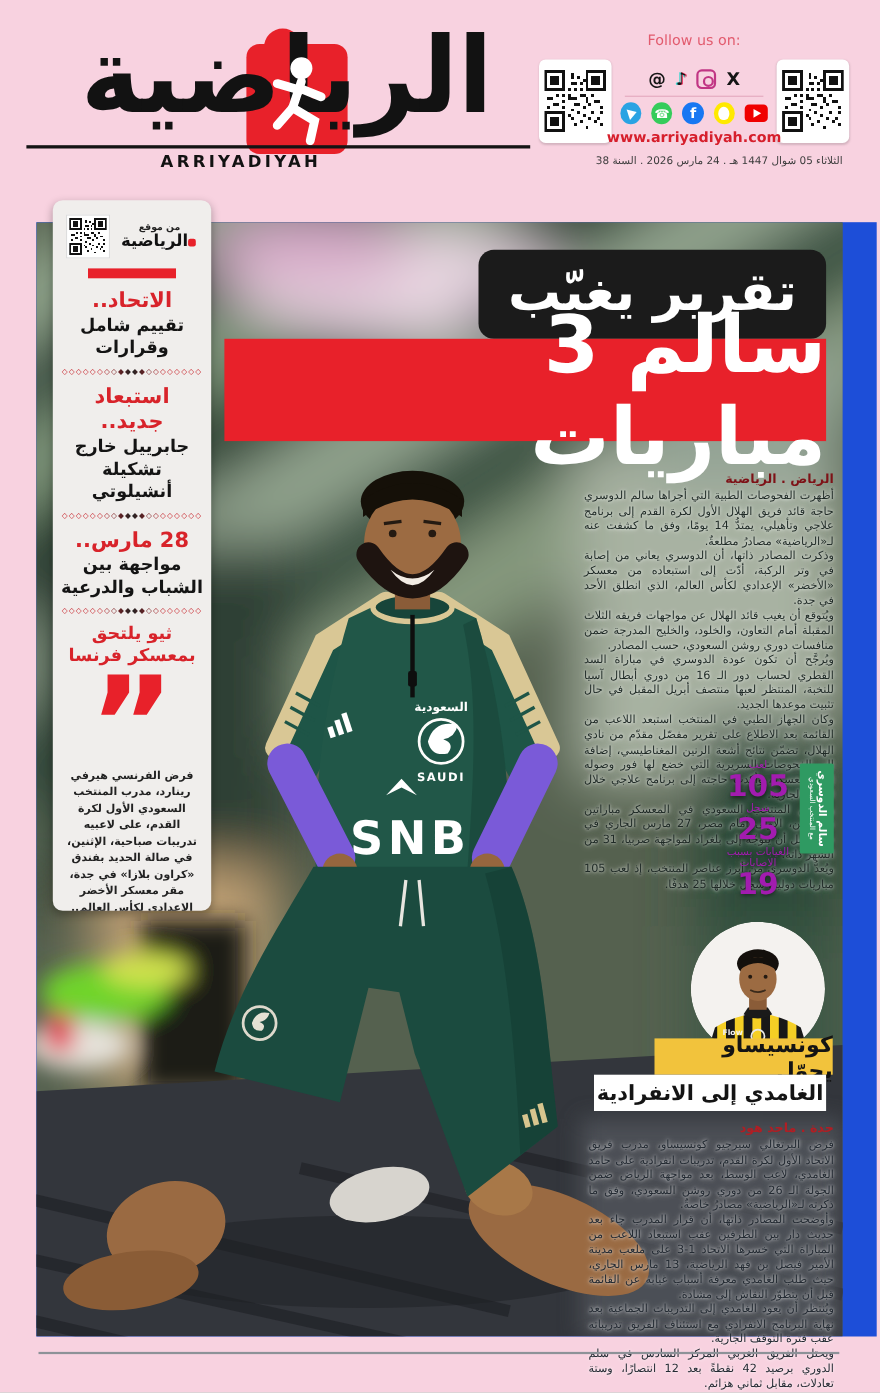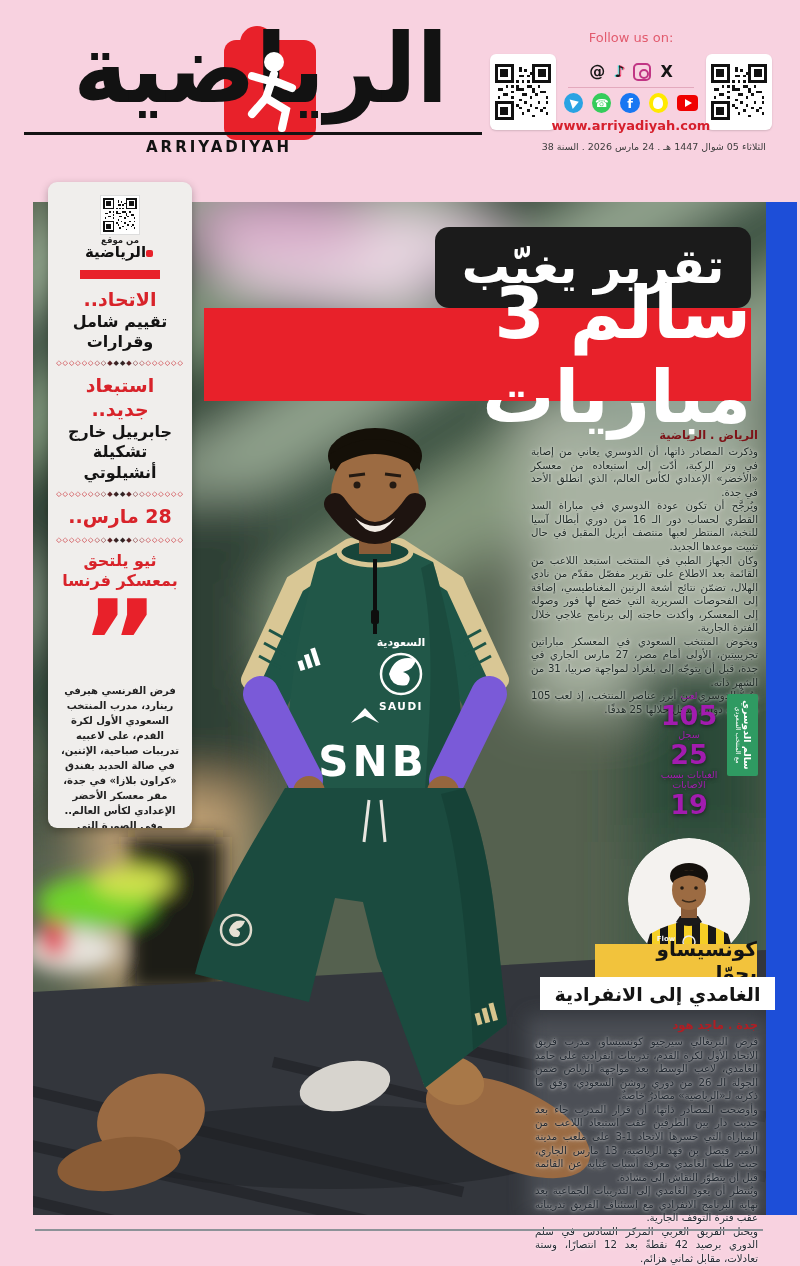--- a/index.html
+++ b/index.html
@@ -43,21 +43,21 @@
   
   .photo { position:absolute; left:33px; top:202px; width:764px; height:1013px; overflow:hidden; background:#1d4ed8; }
   .photo svg { display:block; width:733px; height:1013px; }
 
   
   .kicker-box { position:absolute; left:435px; top:227px; width:316px; height:81px; background:#1b1b1b; color:#fff; display:flex; align-items:center; justify-content:center; direction:rtl; font-size:48px; font-weight:bold; padding-bottom:4px;border-radius:14px; }
   .head-band { position:absolute; left:204px; top:308px; width:547px; height:93px; background:#E8212A; color:#fff; display:flex; align-items:center; justify-content:center; direction:rtl; font-size:72px; font-weight:bold; letter-spacing:-1px; }
 
   
   .sidebar { position:absolute; left:48px; top:182px; width:144px; height:646px; background:#F0EEEC; border-radius:9px; box-shadow:0 3px 8px rgba(0,0,0,.28); overflow:hidden; }
-  .src-row { display:flex; flex-direction:column; align-items:center; justify-content:space-between; padding:13px 12px 0 12px; direction:ltr; }
+  .src-row { display:flex; flex-direction:row; align-items:center; justify-content:space-between; padding:13px 12px 0 12px; direction:ltr; }
   .side-qr { width:40px; height:40px; background:#fff; border:1px solid #ddd; padding:2px; }
   .side-qr svg { width:100%; height:100%; }
   .src-label { text-align:center; direction:rtl; }
   .src-label .small { font-size:8.5px; color:#222; font-weight:bold; }
   .src-logo { font-size:15px; font-weight:bold; color:#111; line-height:1.05; }
   .src-logo .dot { display:inline-block; width:7px; height:7px; background:#E8212A; border-radius:2px; margin-right:2px; }
   .side-redbar { width:80px; height:9px; background:#E8212A; margin:9px auto 2px auto; }
   .side-item { text-align:center; direction:rtl; padding:7px 6px 0 6px; }
   .side-kicker { color:#D8232A; font-weight:bold; font-size:19px; line-height:1.25; }
   .side-title { color:#141414; font-weight:bold; font-size:16px; line-height:1.28; }
@@ -78,21 +78,21 @@
   .stat-value { font-size:27px; font-weight:bold; line-height:1.05; }
   .vtag { position:absolute; left:727px; top:694px; width:31px; height:82px; background:#2F9A62; border-radius:2px; }
   .vtag-inner { position:absolute; left:31px; top:0; width:82px; height:31px; transform:rotate(90deg); transform-origin:0 0;
     display:flex; flex-direction:column; justify-content:center; text-align:center; color:#fff; direction:rtl; }
   .vtag-title { font-size:9.5px; font-weight:bold; line-height:1.15; }
   .vtag-sub { font-size:6.5px; line-height:1.2; }
 
   .mini-photo { position:absolute; left:628px; top:838px; width:122px; height:122px; border-radius:50%; overflow:hidden; }
   .cap-yellow { position:absolute; left:595px; top:944px; width:162px; height:33px; background:#F2C33C; color:#141414;
     display:flex; align-items:center; justify-content:center; font-size:20px; font-weight:bold; direction:rtl;padding-left:44px; }
-  .cap-white { position:absolute; left:540px; top:977px; width:235px; height:33px; background:#ffffff; color:#141414;
+  .cap-white { position:absolute; left:540px; top:977px; width:211px; height:33px; background:#ffffff; color:#141414;
     display:flex; align-items:center; justify-content:center; font-size:19px; font-weight:bold; direction:rtl; }
   .art2 { position:absolute; left:535px; top:1018px; width:223px; direction:rtl; }
   .art2 .dateline { color:#B01E24; }
   .art2 p { color:#242b33; }
 
   .bottom-rule { position:absolute; left:35px; top:1229px; width:728px; height:2px; background:#8d9298; }
 </style>
 </head>
 <body>
 
@@ -358,35 +358,38 @@
       <div class="side-title">تقييم شامل وقرارات</div>
     </div>
     <div class="side-div">◇◇◇◇◇◇◇◇◆◆◆◆◇◇◇◇◇◇◇◇</div>
     <div class="side-item">
       <div class="side-kicker">استبعاد جديد..</div>
       <div class="side-title">جابرييل خارج تشكيلة أنشيلوتي</div>
     </div>
     <div class="side-div">◇◇◇◇◇◇◇◇◆◆◆◆◇◇◇◇◇◇◇◇</div>
     <div class="side-item">
       <div class="side-kicker">28 مارس..</div>
+      <div class="side-title">مواجهة بين الشباب والدرعية</div>
     </div>
     <div class="side-div">◇◇◇◇◇◇◇◇◆◆◆◆◇◇◇◇◇◇◇◇</div>
     <div class="side-item">
       <div class="side-kicker" style="font-size:16px;">ثيو يلتحق بمعسكر فرنسا</div>
       <div class="side-title"></div>
     </div>
 
     <div class="quote-mark">”</div>
     <div class="quote-text">فرض الفرنسي هيرفي رينارد، مدرب المنتخب السعودي الأول لكرة القدم، على لاعبيه تدريبات صباحية، الإثنين، في صالة الحديد بفندق «كراون بلازا» في جدة، مقر معسكر الأخضر الإعدادي لكأس العالم.. وفي الصورة التي التقطت الأحد سلمان الفرج قائد الأخضر، في الصالة الرياضية يجري تدريبات بدنية</div>
 
   </div>
 
   <div class="art1">
     <div class="dateline">الرياض . الرياضية</div>
+    <p>أظهرت الفحوصات الطبية التي أجراها سالم الدوسري حاجة قائد فريق الهلال الأول لكرة القدم إلى برنامج علاجي وتأهيلي، يمتدُّ 14 يومًا، وفق ما كشفت عنه لـ«الرياضية» مصادرُ مطلعةٌ.</p>
     <p>وذكرت المصادر ذاتها، أن الدوسري يعاني من إصابة في وتر الركبة، أدّت إلى استبعاده من معسكر «الأخضر» الإعدادي لكأس العالم، الذي انطلق الأحد في جدة.</p>
+    <p>ويُتوقع أن يغيب قائد الهلال عن مواجهات فريقه الثلاث المقبلة أمام التعاون، والخلود، والخليج المدرجة ضمن منافسات دوري روشن السعودي، حسب المصادر.</p>
     <p>ويُرجَّح أن تكون عودة الدوسري في مباراة السد القطري لحساب دور الـ 16 من دوري أبطال آسيا للنخبة، المنتظر لعبها منتصف أبريل المقبل في حال تثبيت موعدها الجديد.</p>
     <p>وكان الجهاز الطبي في المنتخب استبعد اللاعب من القائمة بعد الاطلاع على تقرير مفصّل مقدّم من نادي الهلال، تضمّن نتائج أشعة الرنين المغناطيسي، إضافة إلى الفحوصات السريرية التي خضع لها فور وصوله إلى المعسكر، وأكدت حاجته إلى برنامج علاجي خلال الفترة الجارية.</p>
     <p>ويخوض المنتخب السعودي في المعسكر مباراتين تجريبيتين، الأولى أمام مصر، 27 مارس الجاري في جدة، قبل أن يتوجّه إلى بلغراد لمواجهة صربيا، 31 من الشهر ذاته.</p>
     <p>ويُعدُّ الدوسري من أبرز عناصر المنتخب، إذ لعب 105 مباريات دولية، سجل خلالها 25 هدفًا.</p>
   </div>
 
   <div class="stats">
     <div class="stat-label">لعب</div>
     <div class="stat-value">105</div>
     <div class="stat-label">سجل</div>

